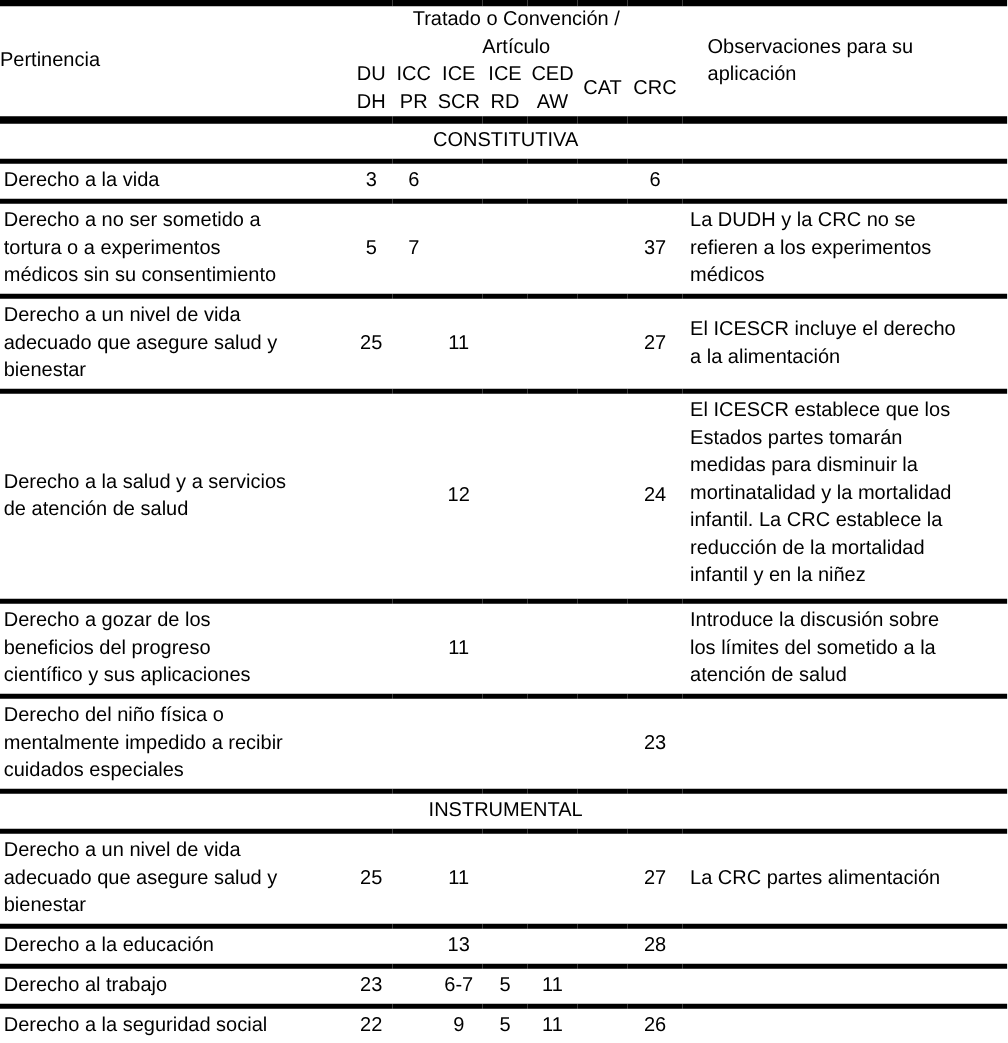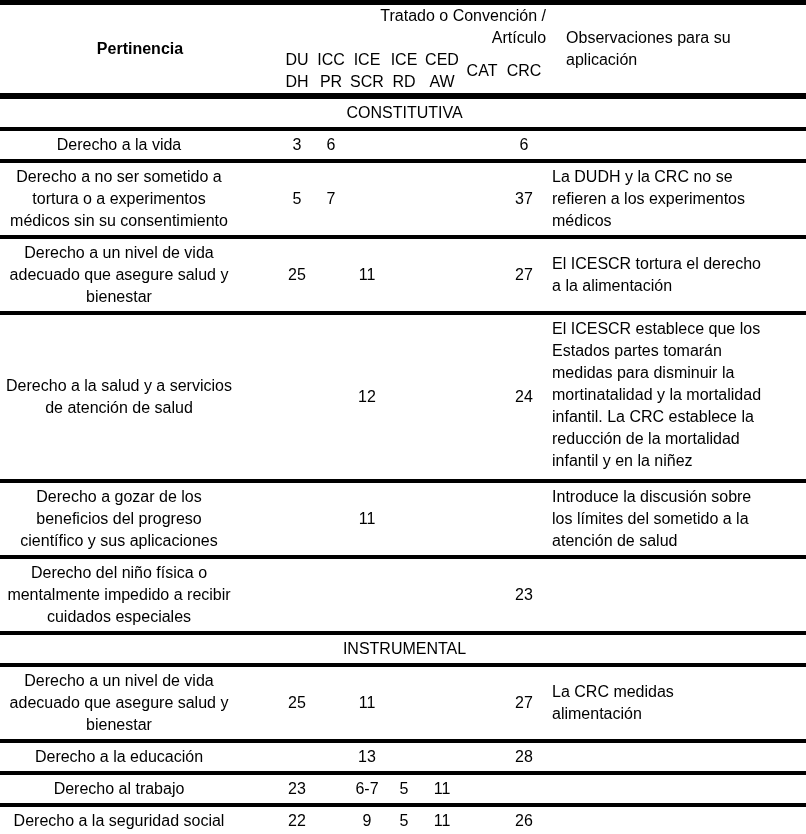--- a/index.html
+++ b/index.html
@@ -34,25 +34,25 @@
     border-bottom: 6px solid #000;
   }
   tbody tr {
     border-bottom: 4px solid #000;
   }
   tbody tr:last-child {
     border-bottom: 6px solid #000;
   }
   tr.hdr-top { height: 44px; }
   tr.hdr-sub { height: 42px; }
-  th.pert-h { text-align: center; font-weight: bold; }
-  th.group-h { text-align: right; }
+  th.pert-h { text-align: left; }
+  th.group-h { text-align: center; }
   th.sub-h { text-align: center; }
   th.obs-h { text-align: left; padding: 0 20px; }
-  td.pert { padding: 3px 45px 3px 3px; text-align: center; }
+  td.pert { padding: 3px 45px 3px 3px; text-align: left; }
   td.num { padding: 3px 0; text-align: center; }
   td.obs { padding: 3px 38px 3px 6px; text-align: left; }
   td.section { padding: 2px 0 2px 3px; height: 24px; text-align: center; }
   .clip {
     height: 158px;
     overflow: hidden;
   }
 </style>
 </head>
 <body>
@@ -136,21 +136,21 @@
         </tr>
         <tr>
           <td class="pert">Derecho a un nivel de vida adecuado que asegure salud y bienestar</td>
           <td class="num">25</td>
           <td class="num"></td>
           <td class="num">11</td>
           <td class="num"></td>
           <td class="num"></td>
           <td class="num"></td>
           <td class="num">27</td>
-          <td class="obs">El ICESCR tortura el derecho a la alimentación</td>
+          <td class="obs">El ICESCR incluye el derecho a la alimentación</td>
         </tr>
         <tr>
           <td class="pert">Derecho a la salud y a servicios de atención de salud</td>
           <td class="num"></td>
           <td class="num"></td>
           <td class="num">12</td>
           <td class="num"></td>
           <td class="num"></td>
           <td class="num"></td>
           <td class="num">24</td>
@@ -185,21 +185,21 @@
         </tr>
         <tr>
           <td class="pert">Derecho a un nivel de vida adecuado que asegure salud y bienestar</td>
           <td class="num">25</td>
           <td class="num"></td>
           <td class="num">11</td>
           <td class="num"></td>
           <td class="num"></td>
           <td class="num"></td>
           <td class="num">27</td>
-          <td class="obs">La CRC medidas alimentación</td>
+          <td class="obs">La CRC partes alimentación</td>
         </tr>
         <tr>
           <td class="pert">Derecho a la educación</td>
           <td class="num"></td>
           <td class="num"></td>
           <td class="num">13</td>
           <td class="num"></td>
           <td class="num"></td>
           <td class="num"></td>
           <td class="num">28</td>

